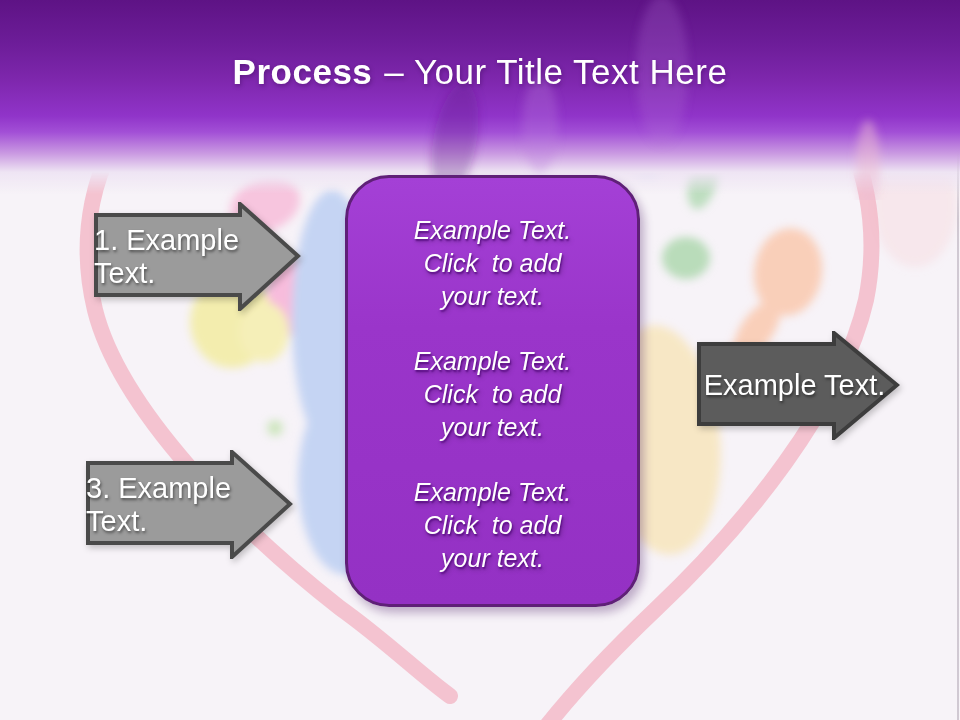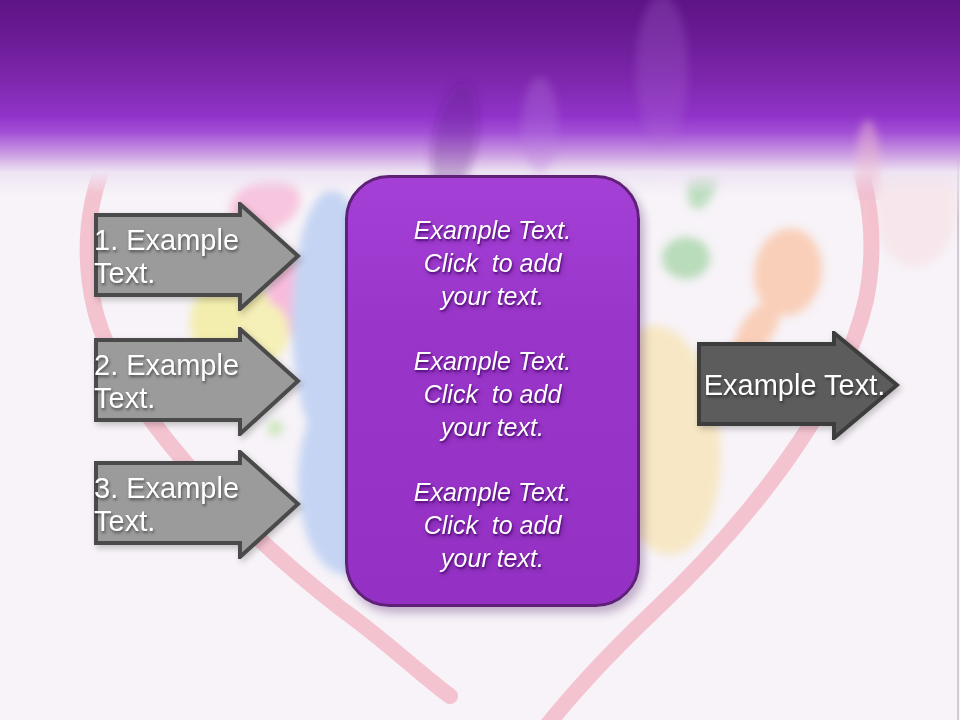--- a/index.html
+++ b/index.html
@@ -29,21 +29,21 @@
   
   .arrow{position:absolute;filter:drop-shadow(2px 3px 3px rgba(0,0,0,.22));}
   .arrow svg{display:block;}
   .arrow .label{
     position:absolute;inset:0;display:flex;align-items:center;justify-content:center;
     color:#ffffff;font-size:29px;text-shadow:1px 2px 3px rgba(0,0,0,.5);
     pointer-events:none;
   }
   .arrow-1{left:94px;top:202px;}
   .arrow-2{left:94px;top:327px;}
-  .arrow-3{left:94px;top:450px;}
+  .arrow-3{left:86px;top:450px;}
   .arrow-left .label{padding-right:26px;}
   .arrow-right{left:697px;top:331px;}
   .arrow-right .label{padding-right:8px;}
 
   
   .content-panel{
     position:absolute;left:345px;top:175px;width:295px;height:432px;
     box-sizing:border-box;border:3px solid #5f2077;border-radius:44px;
     background:linear-gradient(180deg,#a440d6 0%,#9a35ca 35%,#9431c4 100%);
     box-shadow:4px 6px 10px rgba(60,10,90,.30);
@@ -99,34 +99,31 @@
   <div class="title-banner"></div>
   <svg class="banner-silhouettes" viewBox="0 0 960 200" aria-hidden="true">
     <g filter="url(#soft)">
       <ellipse cx="455" cy="140" rx="22" ry="58" fill="#5f1488" opacity="0.30" transform="rotate(10 455 140)"></ellipse>
       <ellipse cx="540" cy="125" rx="18" ry="48" fill="#bb7fdd" opacity="0.30"></ellipse>
       <ellipse cx="662" cy="70" rx="26" ry="75" fill="#b06ad4" opacity="0.25"></ellipse>
       <ellipse cx="868" cy="165" rx="12" ry="45" fill="#eebcd2" opacity="0.5"></ellipse>
     </g>
   </svg>
 
+  <div class="title-text">
+    <span class="em">Process</span><span class="rest">– Your Title Text Here</span>
+  </div>
 
   <div class="arrow arrow-left arrow-1">
     <svg width="207" height="109" viewBox="0 0 207 109">
       <polygon points="2,13 146,13 146,2 204,54 146,107 146,93 2,93" fill="#9b9b9b" stroke="#4a4a4a" stroke-width="4" stroke-linejoin="miter"></polygon>
     </svg>
     <span class="label">1. Example Text.</span>
   </div>
 
-  <div class="arrow arrow-left arrow-2">
-    <svg width="207" height="109" viewBox="0 0 207 109">
-      <polygon points="2,13 146,13 146,2 204,54 146,107 146,93 2,93" fill="#9b9b9b" stroke="#4a4a4a" stroke-width="4" stroke-linejoin="miter"></polygon>
-    </svg>
-    <span class="label">2. Example Text.</span>
-  </div>
 
   <div class="arrow arrow-left arrow-3">
     <svg width="207" height="109" viewBox="0 0 207 109">
       <polygon points="2,13 146,13 146,2 204,54 146,107 146,93 2,93" fill="#9b9b9b" stroke="#4a4a4a" stroke-width="4" stroke-linejoin="miter"></polygon>
     </svg>
     <span class="label">3. Example Text.</span>
   </div>
 
   <div class="content-panel">
     <p>Example Text.

